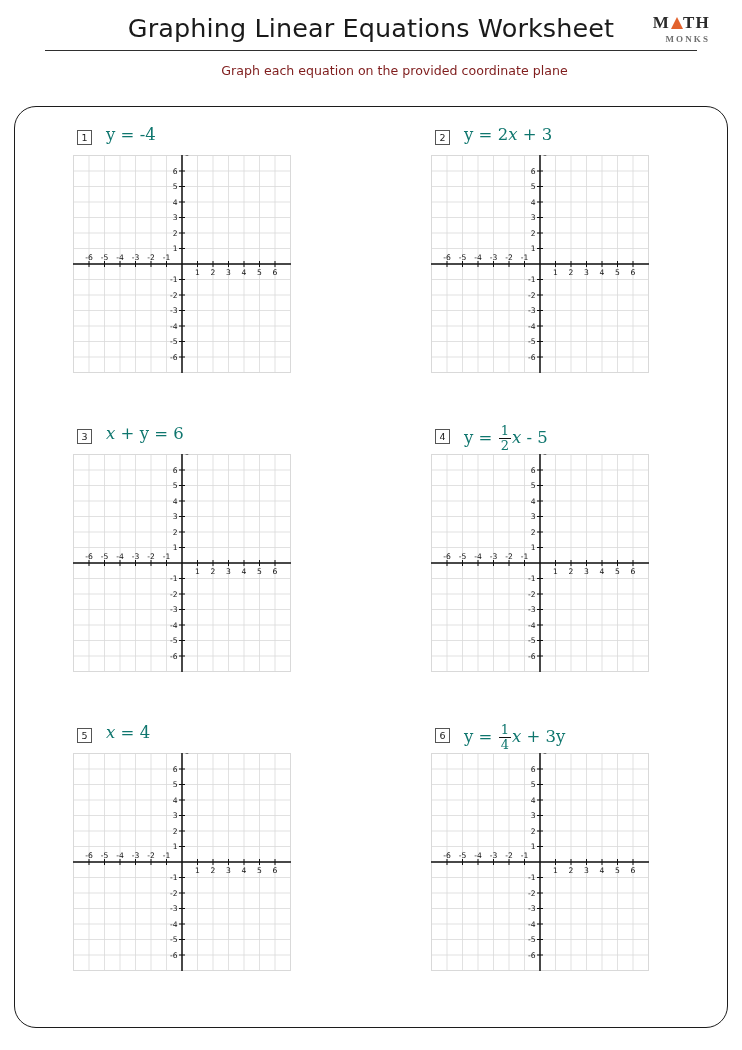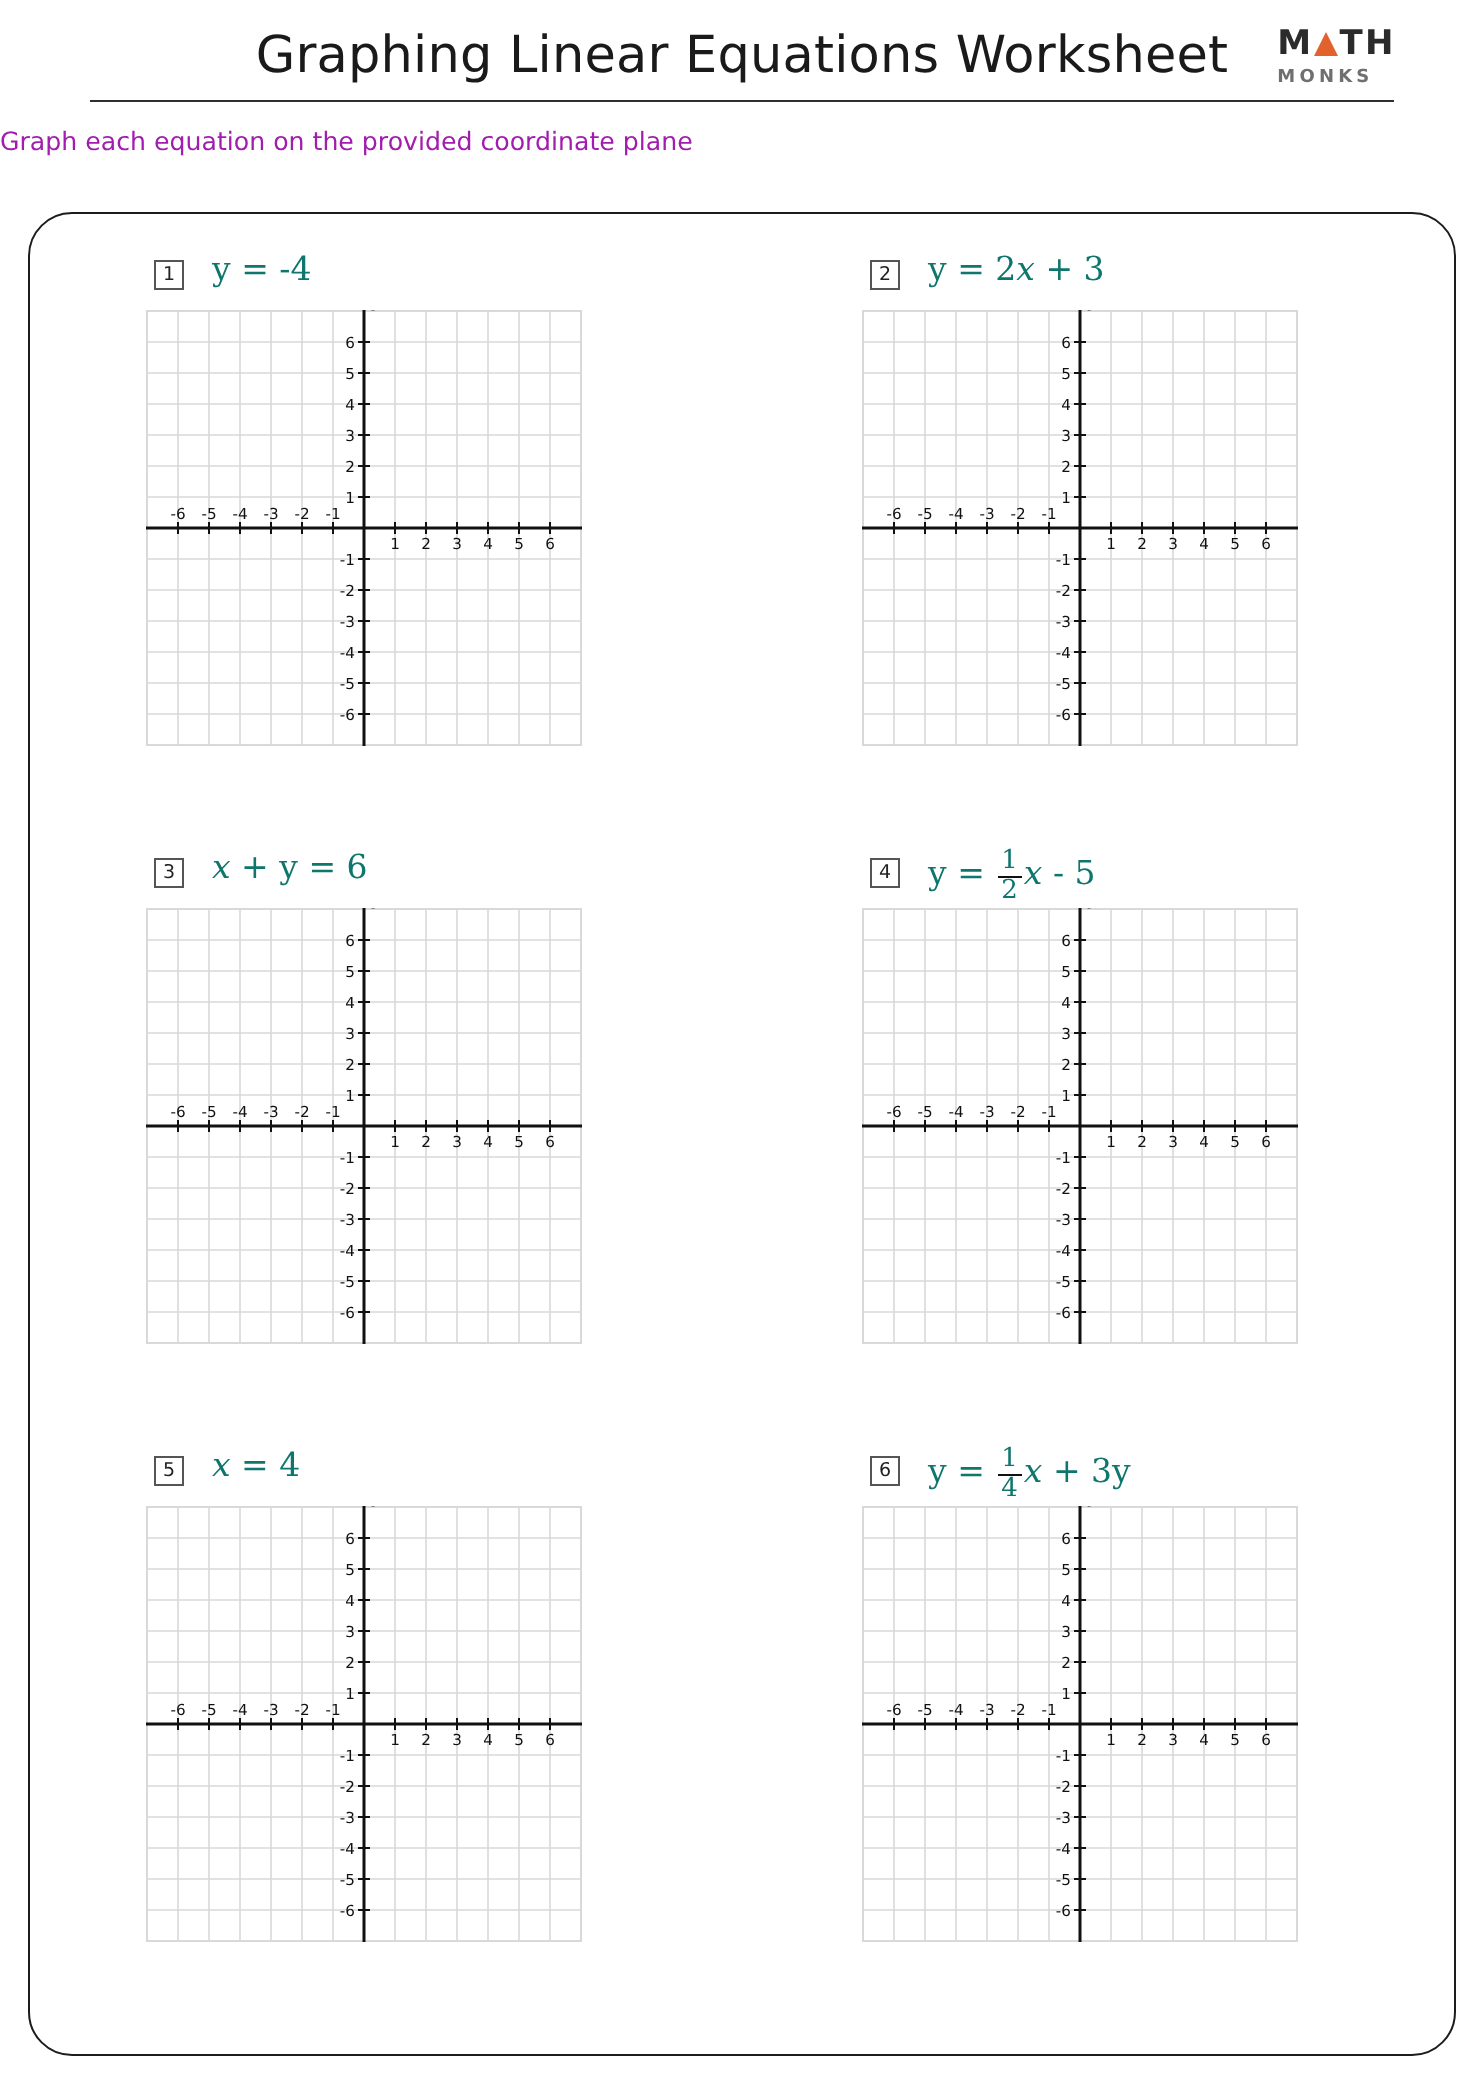--- a/index.html
+++ b/index.html
@@ -25,38 +25,41 @@
     text-align: center;
     font-size: 25.5px;
     font-weight: 400;
     letter-spacing: 0.1px;
     color: #1a1a1a;
     margin: 0 auto;
     padding: 0 56px;
     line-height: 1.15;
   }
   .subtitle {
+    text-align: center;
     font-size: 12.6px;
-    color: #a21caf;
+    color: #7f1d1d;
     margin-top: 12px;
+    margin-left: 47px;
   }
   .title-rule {
     width: 652px;
     height: 1px;
     background: #2f2f2f;
     margin: 7px auto 0 auto;
   }
 
   
   .logo {
     position: absolute;
-    right: 44px;
+    right: 32px;
     top: 14px;
-    text-align: left;
+    text-align: right;
     line-height: 1;
+    font-family: Liberation Serif, serif;
   }
   .logo-main {
     font-size: 17px;
     letter-spacing: 1.2px;
     font-weight: 700;
     color: #2b2b2b;
     position: relative;
     display: inline-block;
   }
   .logo-tri {

